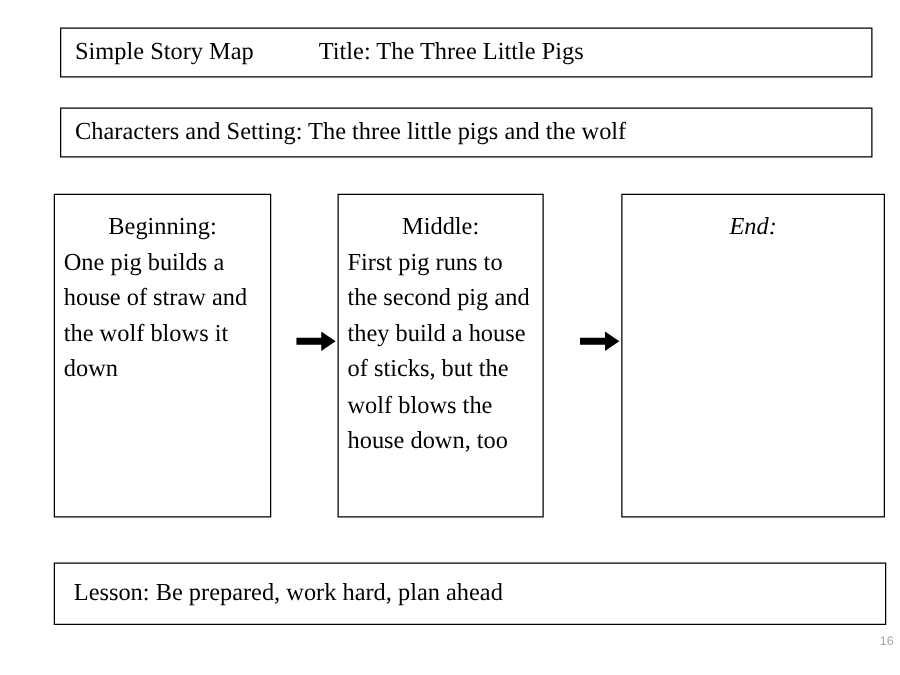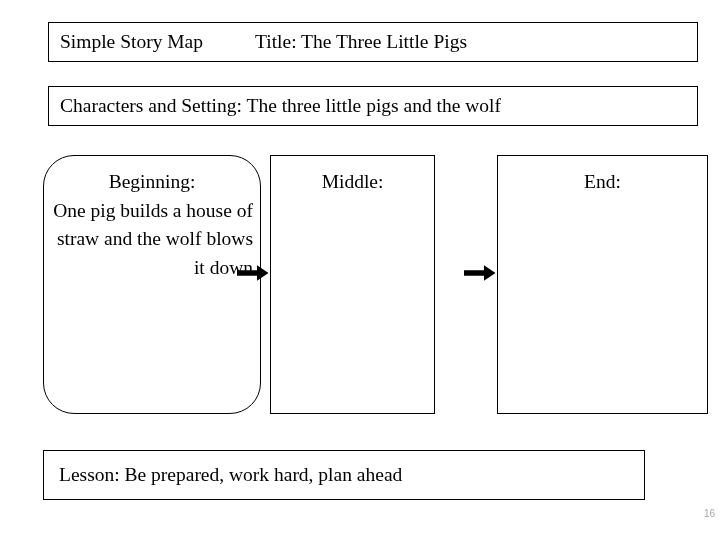--- a/index.html
+++ b/index.html
@@ -76,52 +76,52 @@
     font-size: 19.5px;
     line-height: 24px;
   }
 
   
   .story-box {
     top: 155px;
     height: 259px;
     padding: 12px 7px 0 7px;
   }
-  .story-box.b1 { left: 31px;  width: 218px; border-radius: 31px; }
+  .story-box.b1 { left: 31px;  width: 174px; }
   .story-box.b2 { left: 258px; width: 165px; }
-  .story-box.b3 { left: 485px; width: 211px; }
+  .story-box.b3 { left: 485px; width: 211px; font-style: italic; }
 
   .story-heading {
     text-align: center;
     font-size: 19.5px;
     line-height: 28.5px;
     white-space: nowrap;
   }
   .story-body {
-    text-align: right;
+    text-align: left;
     font-size: 19.5px;
     line-height: 28.5px;
   }
 
   
   .arrow {
     position: absolute;
     top: 264px;
     width: 32px;
     height: 18px;
   }
   .arrow.a1 { left: 225px; }
   .arrow.a2 { left: 452px; }
   .arrow svg { display: block; }
 
   
   .lesson-box {
     left: 31px;
     top: 450px;
-    width: 602px;
+    width: 666px;
     height: 50px;
   }
   .lesson-text {
     position: absolute;
     left: 15px;
     top: 50%;
     transform: translateY(-50%);
     white-space: nowrap;
     font-size: 19.5px;
     line-height: 24px;
@@ -159,20 +159,21 @@
   </div>
 
   <div class="arrow a1">
     <svg width="32" height="18" viewBox="0 0 32 18" aria-hidden="true">
       <path d="M0 6.2 H20 V1.2 L31.5 9 L20 16.8 V11.8 H0 Z" fill="#000000"></path>
     </svg>
   </div>
 
   <div class="box story-box b2">
     <div class="story-heading">Middle:</div>
+    <div class="story-body">First pig runs to the second pig and they build a house of sticks, but the wolf blows the house down, too</div>
   </div>
 
   <div class="arrow a2">
     <svg width="32" height="18" viewBox="0 0 32 18" aria-hidden="true">
       <path d="M0 6.2 H20 V1.2 L31.5 9 L20 16.8 V11.8 H0 Z" fill="#000000"></path>
     </svg>
   </div>
 
   <div class="box story-box b3">
     <div class="story-heading">End:</div>

